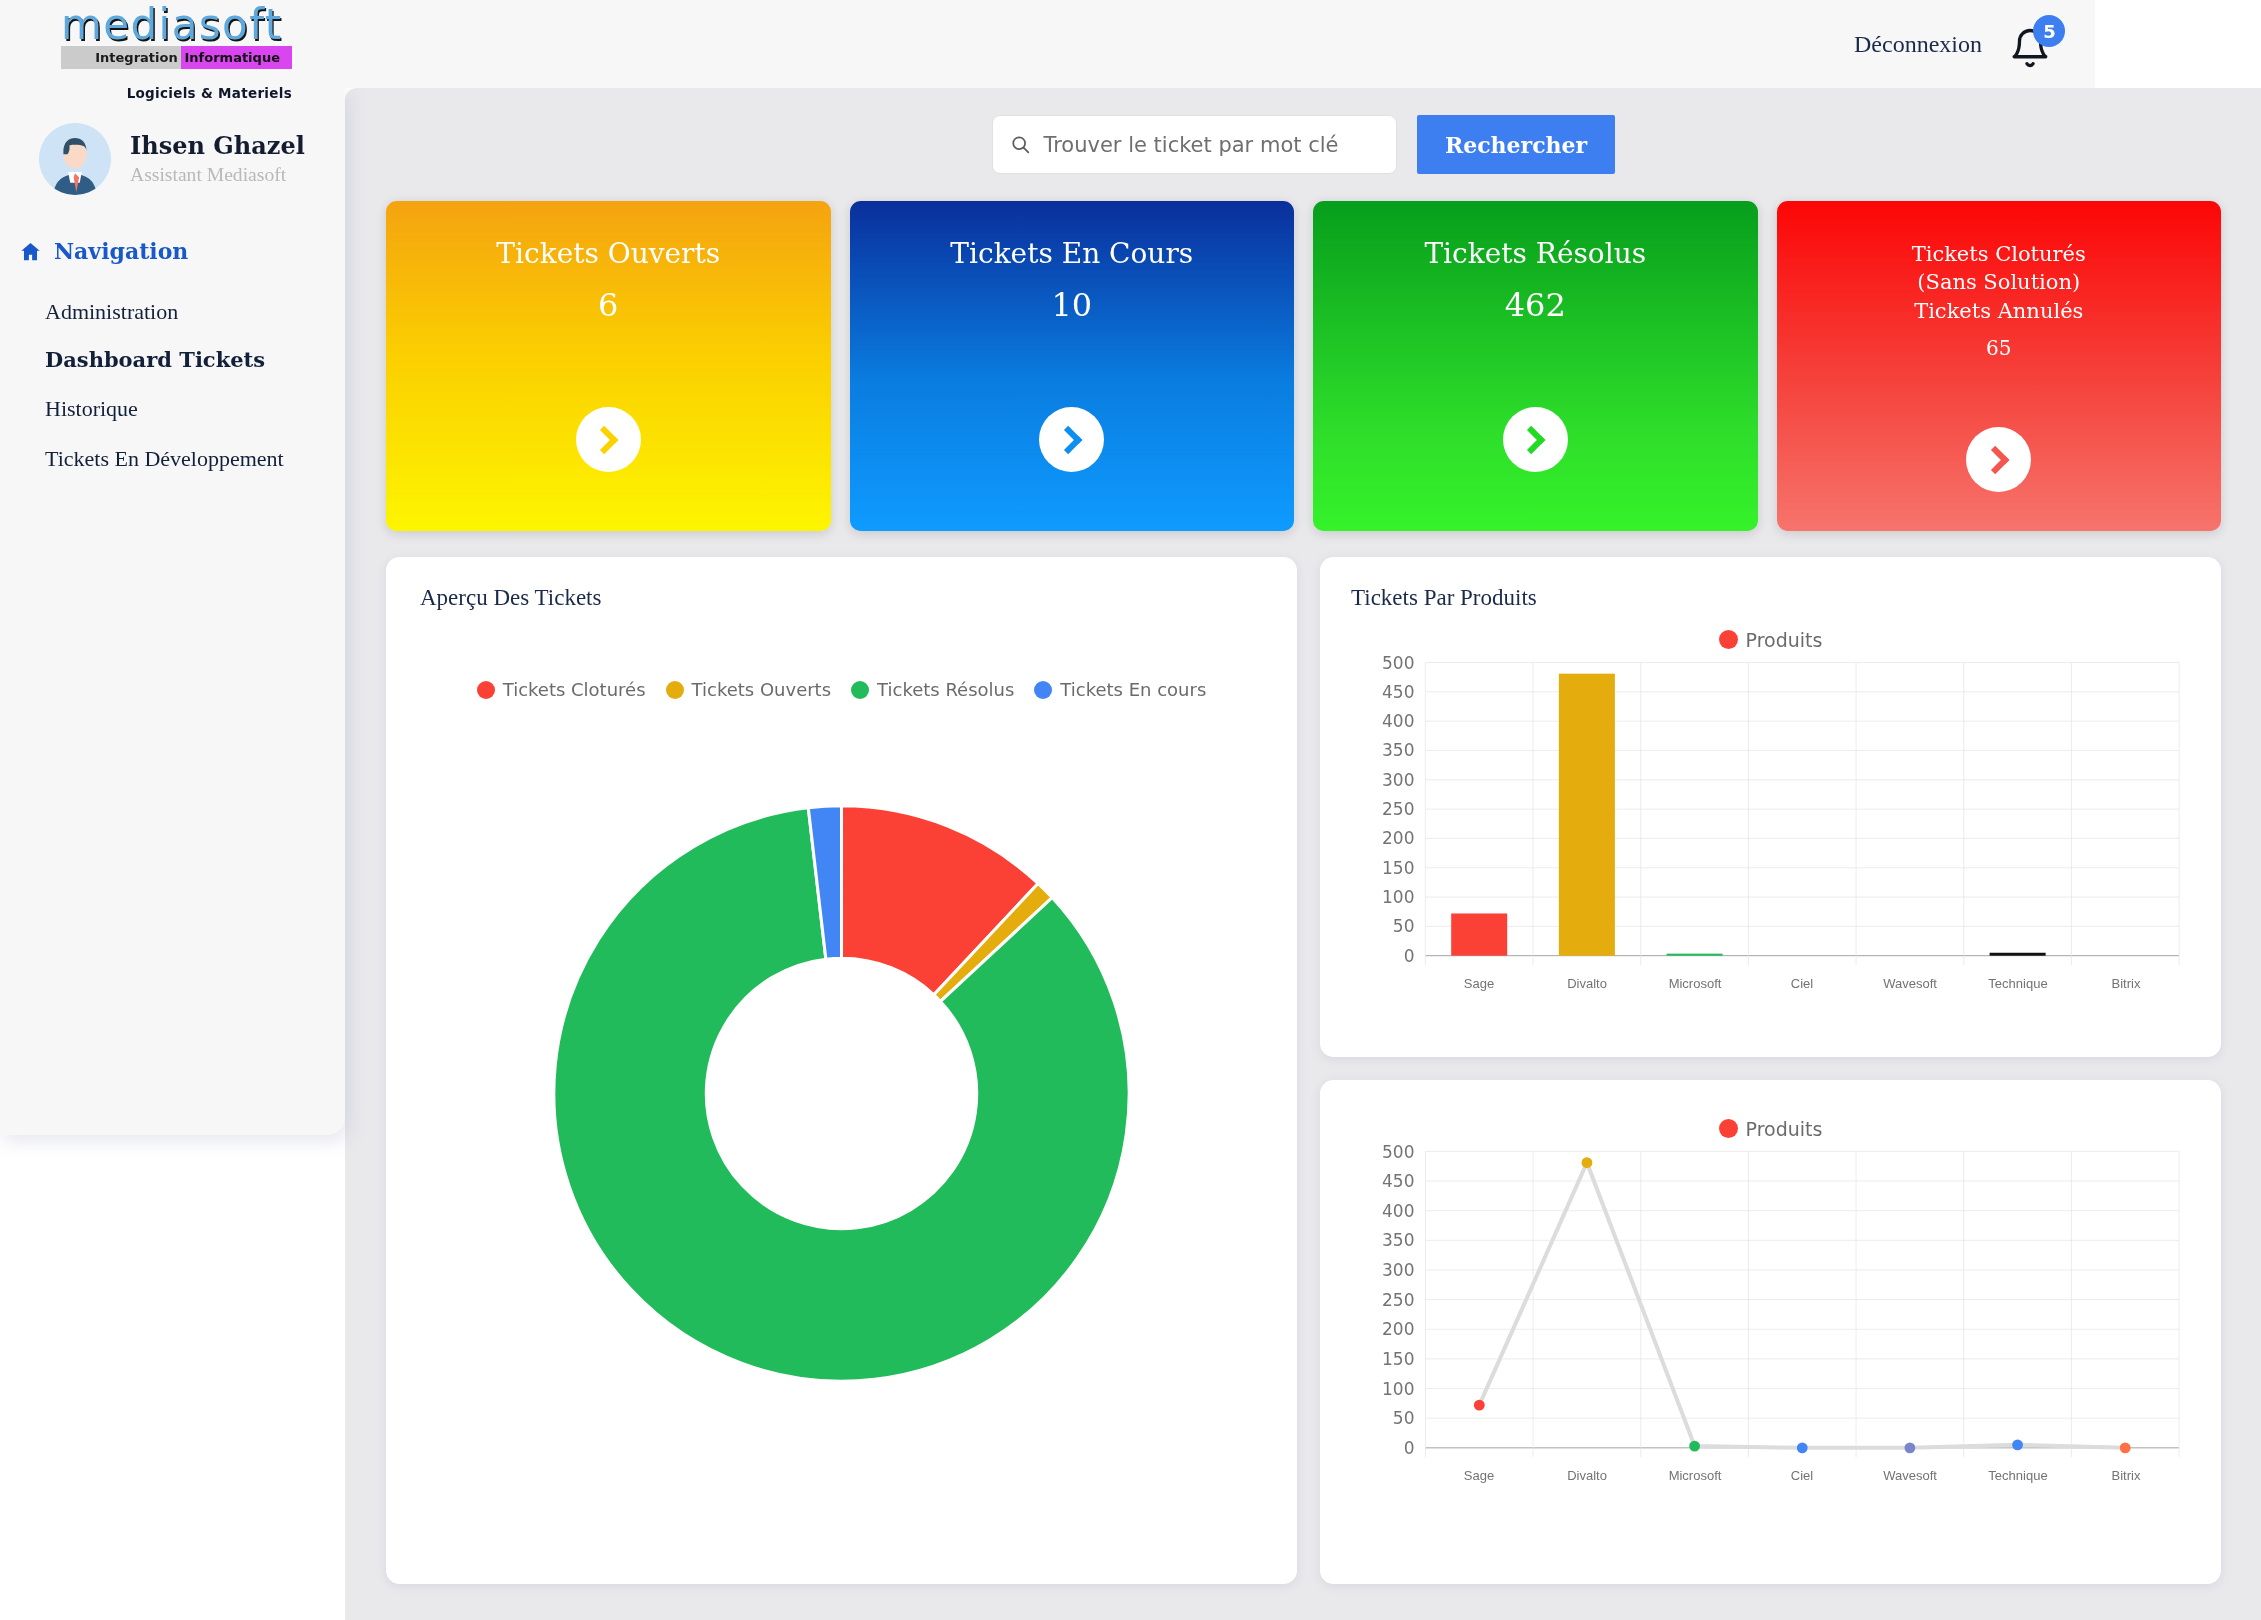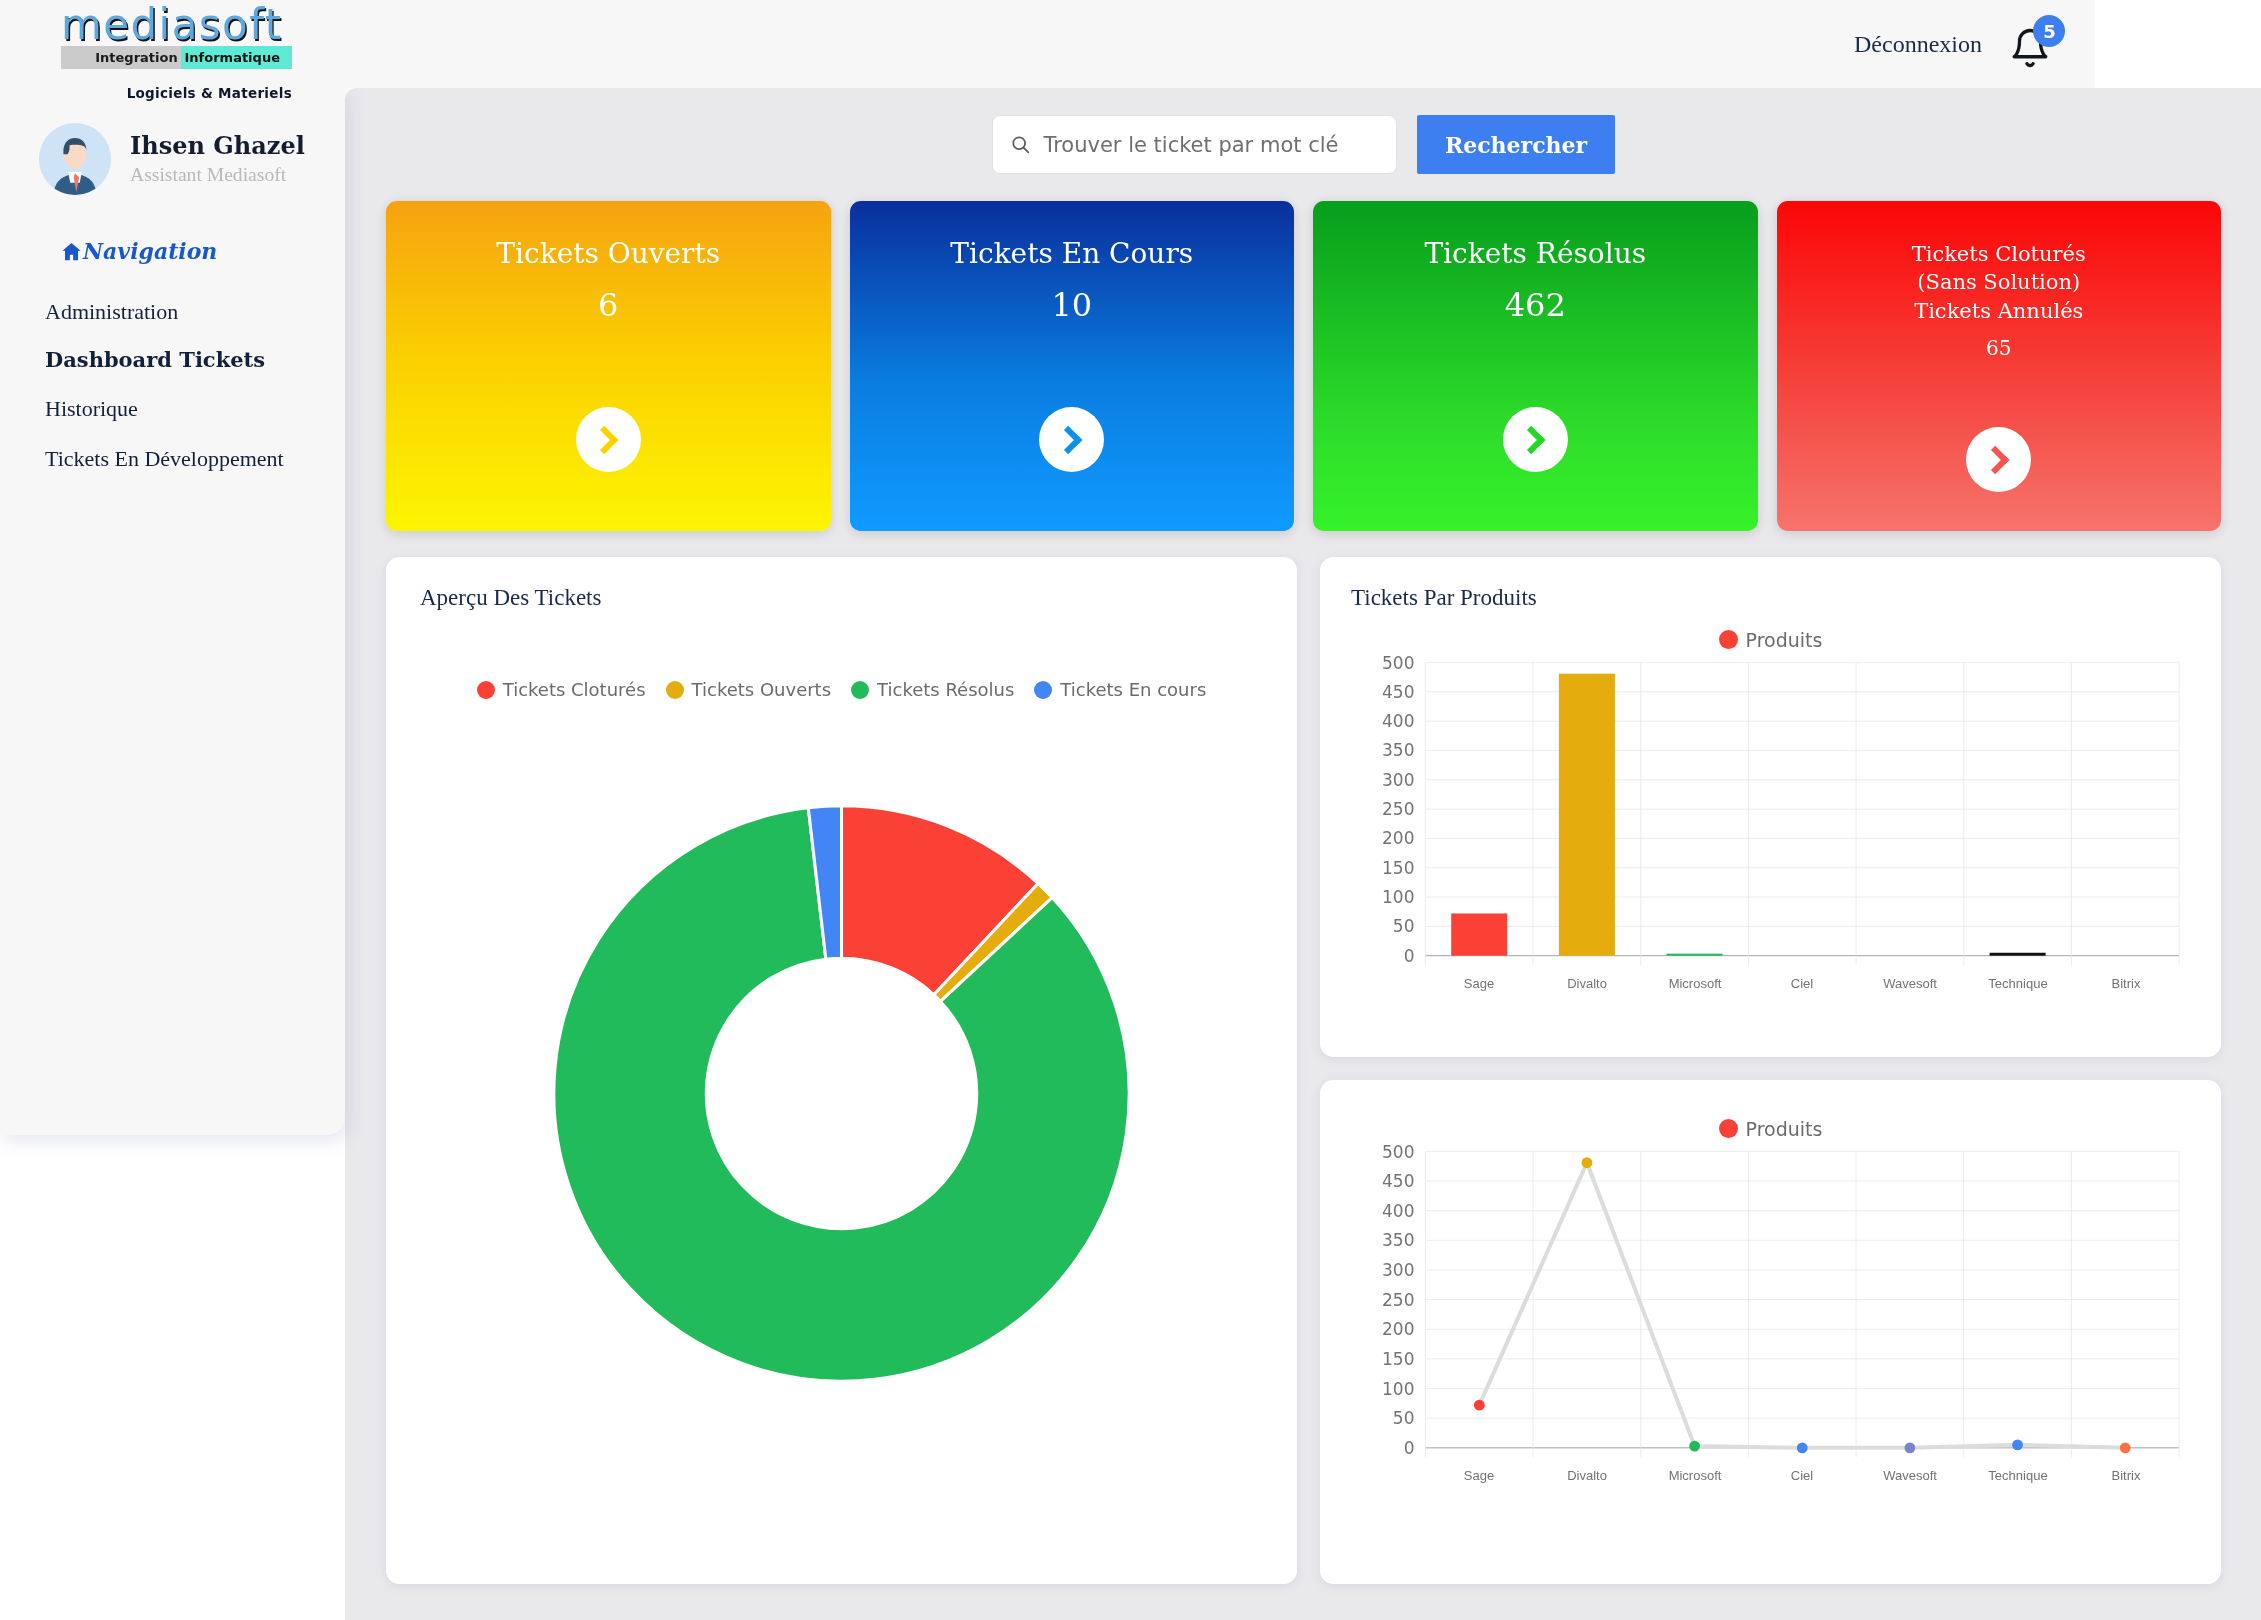--- a/index.html
+++ b/index.html
@@ -27,21 +27,21 @@
     text-shadow: 1.4px 2px 0 #141414;
     line-height: 39px;
     padding-left: 15px;
   }
   .logo-bands { display: flex; width: 231px; height: 23px; margin-left: 15px; margin-top: 1.4px; }
   .band-a {
     flex: 0 0 52%; background: #cbcbcb; display:flex; align-items:center; justify-content:flex-end;
     font-family:"DejaVu Sans", sans-serif; font-size:13px; font-weight:700; color:#1b1b1b; padding-right:3.4px;
   }
   .band-b {
-    flex: 0 0 48%; background: #5eead4; display:flex; align-items:center; justify-content:flex-start;
+    flex: 0 0 48%; background: #d946ef; display:flex; align-items:center; justify-content:flex-start;
     font-family:"DejaVu Sans", sans-serif; font-size:13px; font-weight:700; color:#111; padding-left:3.4px;
   }
   .logo-tag {
     text-align: right; width: 246px; margin-top: 16px;
     font-family:"DejaVu Sans", sans-serif; font-weight: 700;
     font-size: 13.5px; color: #0f172a; letter-spacing: 0.3px;
   }
   .top-right {
     position: absolute; right: 31px; top: 0; height: 88px;
     display: flex; align-items: center; gap: 24px;
@@ -69,23 +69,22 @@
     z-index: 20;
   }
   .profile { display: flex; align-items: center; gap: 19px; padding: 35px 0 0 39px; }
   .avatar { width: 72px; height: 72px; border-radius: 50%; background: #cfe3f7; position: relative; overflow: hidden; flex: 0 0 72px; }
   .pname {
     font-family: "DejaVu Serif", serif; font-weight: 700; font-size: 24px; color: #141c30; line-height: 1.15;
   }
   .prole { font-family: "Liberation Serif", serif; font-size: 19.6px; color: #b8b8bd; margin-top: 4px; }
 
   .navhead {
-    display: flex; align-items: center; 
-    padding: 43px 0 0 60px;
-    font-style: italic;
+    display: flex; align-items: center; gap: 12px;
+    padding: 43px 0 0 19px;
   }
   .navhead-label {
     font-family: "DejaVu Serif", serif; font-weight: 700; font-size: 22px; color: #1858c8;
   }
   .navlist { padding: 23px 0 0 45px; }
   .navitem {
     font-family: "Liberation Serif", serif; font-size: 22px; color: #13203a;
     padding: 12px 0; cursor: pointer; line-height: 1.15;
   }
   .navitem.active { font-family: "DejaVu Serif", serif; font-weight: 700; font-size: 21px; }

